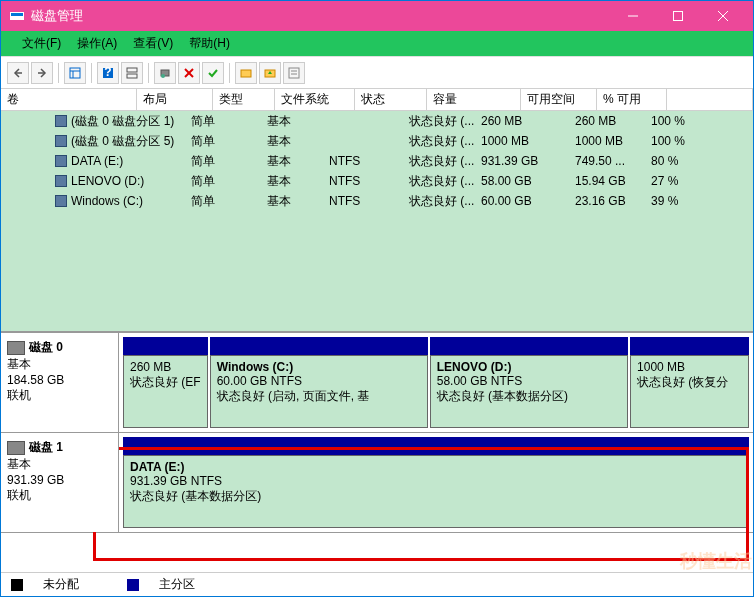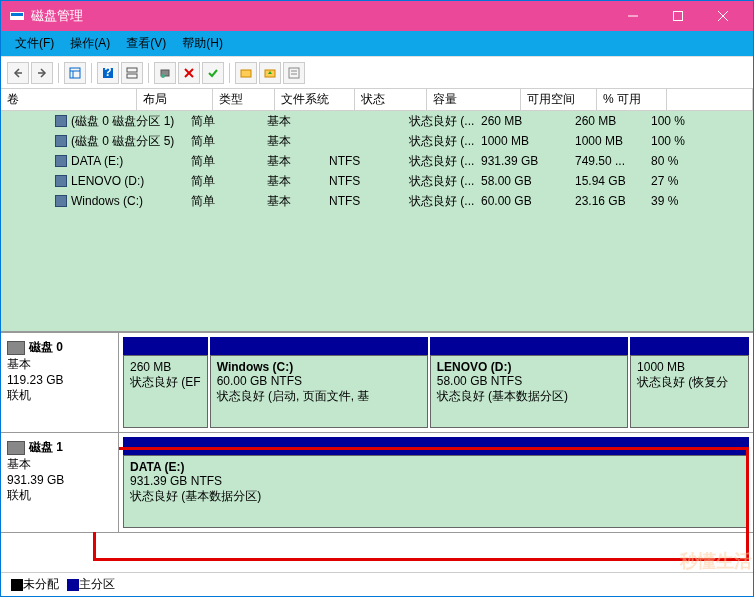--- a/index.html
+++ b/index.html
@@ -2,21 +2,21 @@
 <html><head>
 <meta charset="utf-8">
 <style>
 * { box-sizing: border-box; margin: 0; padding: 0; font-family: "Microsoft YaHei", "Segoe UI", sans-serif; font-size: 12px; }
 body { background: #fff; width: 754px; height: 597px; overflow: hidden; border: 1px solid #0078d7; }
 .titlebar { background: #ec4899; color: #fff; height: 30px; display: flex; align-items: center; padding: 0 8px; }
 .titlebar .icon { width: 16px; height: 16px; margin-right: 6px; display: inline-flex; }
 .titlebar .title { flex: 1; font-size: 13px; }
 .winbtn { width: 45px; height: 30px; display: flex; align-items: center; justify-content: center; color: #fff; }
 .winbtn svg { width: 10px; height: 10px; }
-.menubar { height: 26px; display: flex; align-items: center; padding: 0 6px; border-bottom: 1px solid #e0e0e0; background: #0ea5e9; }
+.menubar { height: 26px; display: flex; align-items: center; padding: 0 13px; border-bottom: 1px solid #e0e0e0; background: #22c55e; }
 .menubar span { padding: 2px 8px; }
 .toolbar { height: 32px; display: flex; align-items: center; padding: 0 6px; gap: 2px; border-bottom: 1px solid #d0d0d0; background: #fff; }
 .tbtn { width: 22px; height: 22px; border: 1px solid #ccc; background: #f5f5f5; display: flex; align-items: center; justify-content: center; }
 .tsep { width: 1px; height: 20px; background: #ccc; margin: 0 3px; }
 .content { height: calc(100% - 30px - 26px - 32px); display: flex; flex-direction: column; }
 .pane-top { flex: 0 0 244px; display: flex; flex-direction: column; border-bottom: 2px solid #999; }
 .pane-bottom { flex: 1; overflow: hidden; }
 .grid-head { display: flex; background: #fff; height: 22px; border-bottom: 1px solid #d0d0d0; flex-shrink: 0; }
 .grid-head .col { border-right: 1px solid #d0d0d0; padding: 2px 6px; display: flex; align-items: center; background: #fff; overflow: hidden; white-space: nowrap; }
 .grid-body { flex: 1; background: #c2e7cd; overflow: hidden; padding-left: 48px; }
@@ -27,21 +27,21 @@
 .disk-row { display: flex; border-bottom: 1px solid #999; min-height: 100px; }
 .disk-label { width: 118px; border-right: 1px solid #999; padding: 6px; background: #fff; position: relative; z-index: 2; }
 .disk-label .dicon { width: 18px; height: 14px; background: #888; display: inline-block; margin-right: 4px; border: 1px solid #555; vertical-align: middle; }
 .disk-label .dname { font-weight: bold; margin-top: 6px; }
 .disk-parts { flex: 1; display: flex; padding: 4px; gap: 2px; position: relative; }
 .disk-header-bar { background: #000099; height: 18px; }
 .part { border: 1px solid #666; background: #c2e7cd; padding: 4px 6px; display: flex; flex-direction: column; overflow: hidden; }
 .part-wrap { display: flex; flex-direction: column; }
 .part .pname { font-weight: bold; }
 .part .pinfo { white-space: nowrap; }
-.legend { height: 24px; display: flex; align-items: center; padding: 0 10px; gap: 0; border-top: 1px solid #ccc; }
+.legend { height: 24px; display: flex; align-items: center; padding: 0 10px; gap: 20px; border-top: 1px solid #ccc; }
 .sw { width: 12px; height: 12px; }
 .red-box { position: absolute; border: 3px solid #e00000; pointer-events: none; }
 .watermark { position: absolute; right: 2px; bottom: 24px; color: rgba(255,200,150,0.5); font-size: 18px; font-weight: bold; pointer-events: none; }
 </style>
 </head>
 <body>
 
 <div class="titlebar">
   <span class="icon">
     <svg viewBox="0 0 16 16">
@@ -234,21 +234,21 @@
         </div>
       </div>
   </div>
 
   <div class="pane-bottom" style="position:relative;">
     <div id="disk-list">
         <div class="disk-row">
           <div class="disk-label">
             <div><span class="dicon"></span><span class="dname">磁盘 0</span></div>
             <div>基本</div>
-            <div>119.23 GB</div>
+            <div>184.58 GB</div>
             <div>联机</div>
           </div>
           <div class="disk-parts">
             <div class="part-wrap" style="flex: 0.8 1 0px;">
               <div class="disk-header-bar"></div>
               <div class="part" style="flex: 1 1 0%;">
                 <div class="pinfo">260 MB</div>
                 <div class="pinfo">状态良好 (EF</div>
               </div>
             </div>

